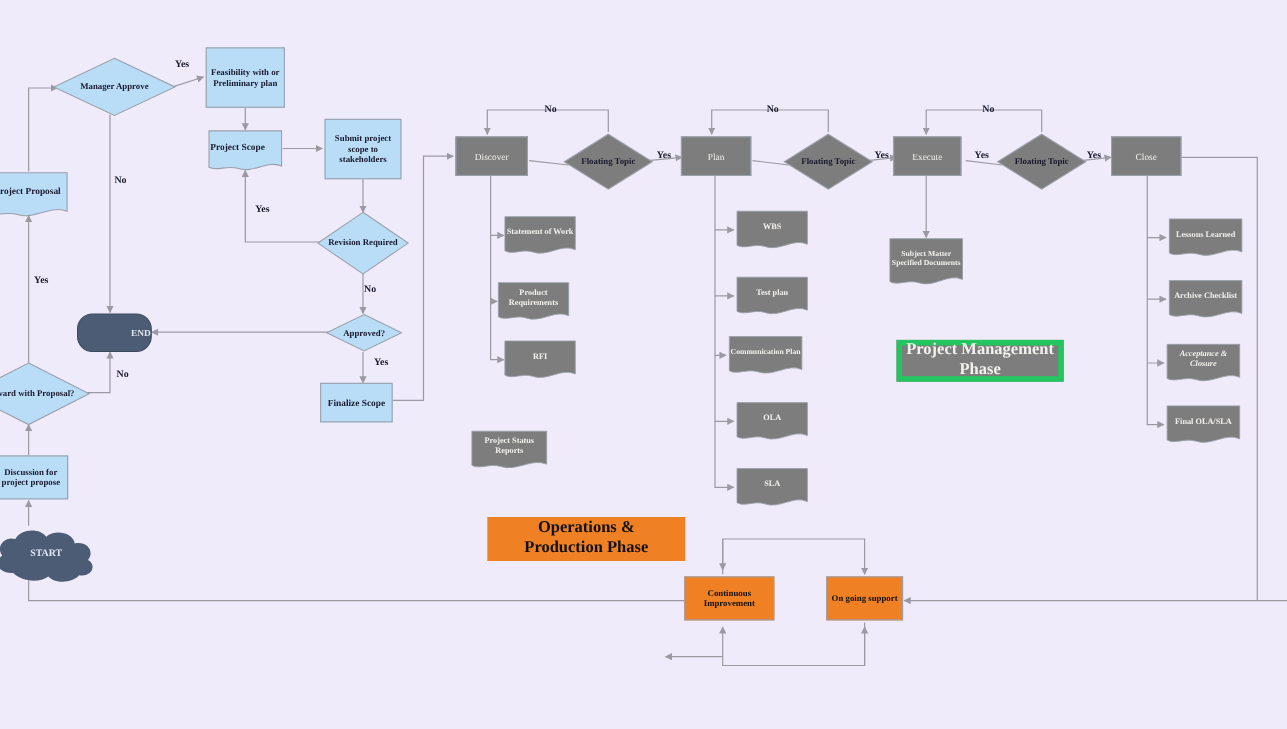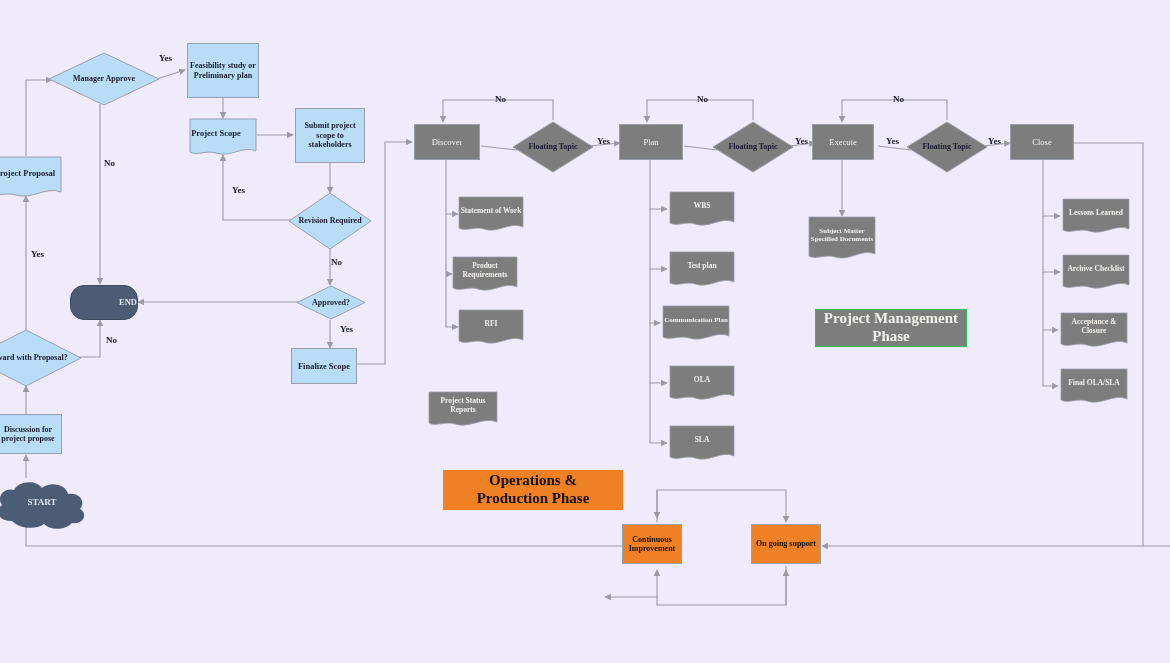--- a/index.html
+++ b/index.html
@@ -30,21 +30,21 @@
   .orange-doc{color:#111;font-weight:bold;}
 
   
   .slate{background:#4d5c75;color:#dfe7f5;font-weight:bold;border-radius:14px;border:1px solid #3d4a5e;}
 
   .cloud{color:#dfe7f5;font-weight:bold;}
 
   
   .banner{font-weight:bold;color:#111;}
   .banner.blue{background:#c5e2fb;}
-  .banner.gray{background:#7d7d7d;color:#f3f1ee;border:1px solid #22c55e;}
+  .banner.gray{background:#7d7d7d;color:#f3f1ee;border:5px solid #22c55e;}
   .banner.orange{background:#ef8024;}
 
   .lbl{position:absolute;font-size:9px;font-weight:bold;color:#16182b;font-family:"Liberation Serif",serif;white-space:nowrap;}
 
   .docwrap{position:absolute;}
   .docwrap svg{position:absolute;left:0;top:0;}
   .doctext{position:absolute;left:0;top:0;width:100%;display:flex;align-items:center;justify-content:center;text-align:center;line-height:1.15;padding-bottom:8px;box-sizing:border-box;}
 
   .dmwrap{position:absolute;}
   .dmwrap svg{position:absolute;left:0;top:0;}
@@ -175,21 +175,21 @@
   <div class="dmwrap" style="left:48px;top:52px;width:112px;height:54px;">
     <svg width="112" height="54" viewBox="0 0 112 54">
         <polygon points="56,1 111,27 56,53 1,27" fill="#b9ddf7" stroke="#9aa0ab" stroke-width="1"></polygon>
       </svg>
     <div class="dmtext blue-diamond" style="font-size:8px;">
       <span>Manager Approve</span>
     </div>
   </div>
 
   <div class="node blue-rect" style="left:187px;top:43px;width:72px;height:55px;font-size:8px;padding:2px;">
-    <span>Feasibility study or Preliminary plan</span>
+    <span>Feasibility with or Preliminary plan</span>
   </div>
 
   <div class="docwrap" style="left:189px;top:118px;width:54px;height:40px;">
     <svg width="68" height="40" viewBox="0 0 68 40">
       <path d="M1,1 L67,1 L67,33 C54,27 42,40 27,35 C17,32 8,38 1,34 Z" fill="#b9ddf7" stroke="#9aa0ab" stroke-width="1"></path>
     </svg>
     <div class="doctext blue-doc" style="height:40px;font-size:8.5px;">
       <span>Project Scope</span>
     </div>
   </div>
@@ -363,21 +363,21 @@
       </svg>
     <div class="doctext gray-doc" style="height:38px;font-size:7.5px;">
       <span>Archive Checklist</span>
     </div>
   </div>
 
   <div class="docwrap" style="left:1060px;top:312px;width:68px;height:38px;">
     <svg width="68" height="38" viewBox="0 0 68 38">
         <path d="M1,1 L67,1 L67,31 C54,25 41,38 27,33 C17,30 8,36 1,32 Z" fill="#7d7d7d" stroke="#9aa0ab" stroke-width="0.8"></path>
       </svg>
-    <div class="doctext gray-doc" style="height:38px;font-size:7.5px;">
+    <div class="doctext gray-doc" style="height:38px;font-size:7.5px;font-style:italic;">
       <span>Acceptance &amp; Closure</span>
     </div>
   </div>
 
   <div class="docwrap" style="left:1060px;top:368px;width:68px;height:38px;">
     <svg width="68" height="38" viewBox="0 0 68 38">
         <path d="M1,1 L67,1 L67,31 C54,25 41,38 27,33 C17,30 8,36 1,32 Z" fill="#7d7d7d" stroke="#9aa0ab" stroke-width="0.8"></path>
       </svg>
     <div class="doctext gray-doc" style="height:38px;font-size:7.5px;">
       <span>Final OLA/SLA</span>
@@ -386,21 +386,21 @@
 
   <div class="docwrap" style="left:428px;top:391px;width:70px;height:38px;">
     <svg width="70" height="38" viewBox="0 0 70 38">
         <path d="M1,1 L69,1 L69,31 C55,25 42,38 27,33 C17,30 8,36 1,32 Z" fill="#7d7d7d" stroke="#9aa0ab" stroke-width="0.8"></path>
       </svg>
     <div class="doctext gray-doc" style="height:38px;font-size:7.5px;">
       <span>Project Status Reports</span>
     </div>
   </div>
 
-  <div class="node orange-rect" style="left:622px;top:524px;width:60px;height:40px;font-size:8px;padding:2px;">
+  <div class="node orange-rect" style="left:622px;top:524px;width:82px;height:40px;font-size:8px;padding:2px;">
     <span>Continuous Improvement</span>
   </div>
 
   <div class="node orange-rect" style="left:751px;top:524px;width:70px;height:40px;font-size:8px;padding:2px;">
     <span>On going support</span>
   </div>
 
 
 
   <div class="node banner gray" style="left:815px;top:309px;width:152px;height:38px;font-size:15px;padding:2px;">

